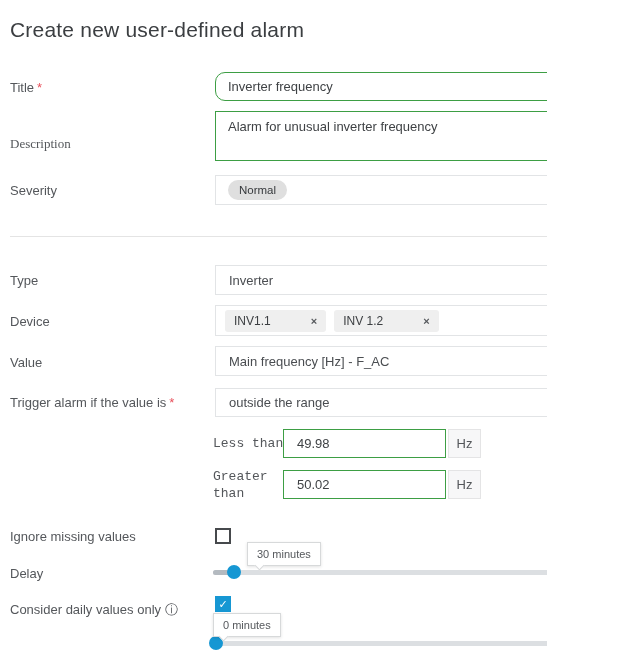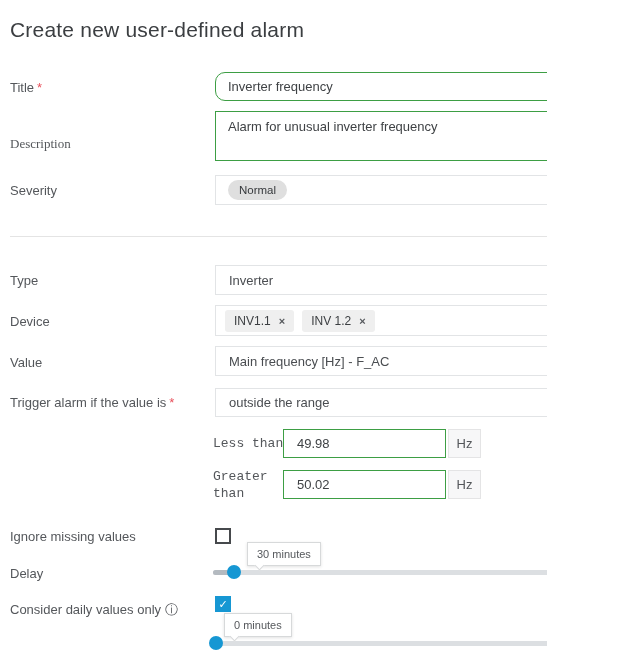--- a/index.html
+++ b/index.html
@@ -17,21 +17,21 @@
   .textarea { position:absolute; left:215px; top:111px; width:401px; height:50px; border:1px solid #3d9e44; background:#fff; padding:6px 12px; font-size:13px; color:#3f4245; font-family:"Liberation Sans","DejaVu Sans",sans-serif; resize:none; outline:none; overflow:hidden; line-height:17px; }
   .resize-grip { position:absolute; left:604px; top:149px; width:9px; height:9px;
     background:repeating-linear-gradient(-45deg, transparent 0px, transparent 2px, #9aa0a4 2px, #9aa0a4 3.2px, transparent 3.2px, transparent 5px, #9aa0a4 5px, #9aa0a4 6.2px, transparent 6.2px);
     clip-path:polygon(100% 0, 100% 100%, 0 100%); }
 
   .select-box { position:absolute; left:215px; width:401px; border:1px solid #e2e4e6; background:#fff; display:flex; align-items:center; padding:0 28px 0 13px; font-size:13px; color:#4a4d51; cursor:pointer; }
   .caret { position:absolute; right:14px; top:50%; margin-top:-2px; width:0; height:0; border-left:5px solid transparent; border-right:5px solid transparent; border-top:6px solid #8b8f93; }
 
   .pill { background:#dfdfdf; color:#35383b; font-size:11.5px; padding:4px 11px; border-radius:12px; line-height:12px; }
 
-  .chip { background:#efefef; color:#3b3e41; font-size:12px; padding:5px 9px; border-radius:3px; margin-right:8px; display:flex; align-items:center; line-height:12px; }
+  .chip { background:#efefef; color:#3b3e41; font-size:12px; padding:5px 9px; border-radius:3px; margin-right:8px; display:flex; align-items:center; line-height:12px;gap:32px; }
   .chip .x { margin-left:8px; font-size:11px; color:#55585c; font-weight:bold; cursor:pointer; }
 
   .divider { position:absolute; left:10px; top:236px; width:608px; height:1px; background:#e4e4e4; }
 
   .num-label { position:absolute; font-size:13px; color:#54575b; left:213px;font-family:Liberation Mono, monospace; }
   .num-input { position:absolute; left:283px; width:163px; height:29px; border:1px solid #3d9e44; padding:0 13px; font-size:13px; color:#3f4245; font-family:"Liberation Sans","DejaVu Sans",sans-serif; outline:none; }
   .unit-box { position:absolute; left:448px; width:33px; height:29px; background:#f7f7f8; border:1px solid #e4e4e5; display:flex; align-items:center; justify-content:center; font-size:13px; color:#54575b; }
 
   .checkbox { position:absolute; left:215px; width:16px; height:16px; border:2px solid #46494c; background:#fff; cursor:pointer; }
   .checkbox.checked { border:none; background:#1697d3; color:#fff; display:flex; align-items:center; justify-content:center; font-size:11px; line-height:11px; }
@@ -124,21 +124,21 @@
     <div class="slider-thumb" style="left:14px;"></div>
   </div>
 
   <div class="field-label" style="top:601px;">
     <span>Consider daily values only</span><span class="info">ⓘ</span>
   </div>
   <div class="checkbox checked" style="top:596px;">
     <span>✓</span>
   </div>
 
-  <div class="tooltip" style="left:224px; top:613px;">
+  <div class="tooltip" style="left:213px; top:613px;">
     <span>0 minutes</span>
     <span class="arrow" style="left:6px;"></span>
   </div>
 
   <div class="slider-track" style="top:641px;">
     <div class="slider-fill" style="width:4px;"></div>
     <div class="slider-thumb" style="left:-4px;"></div>
   </div>
 
 </div>

